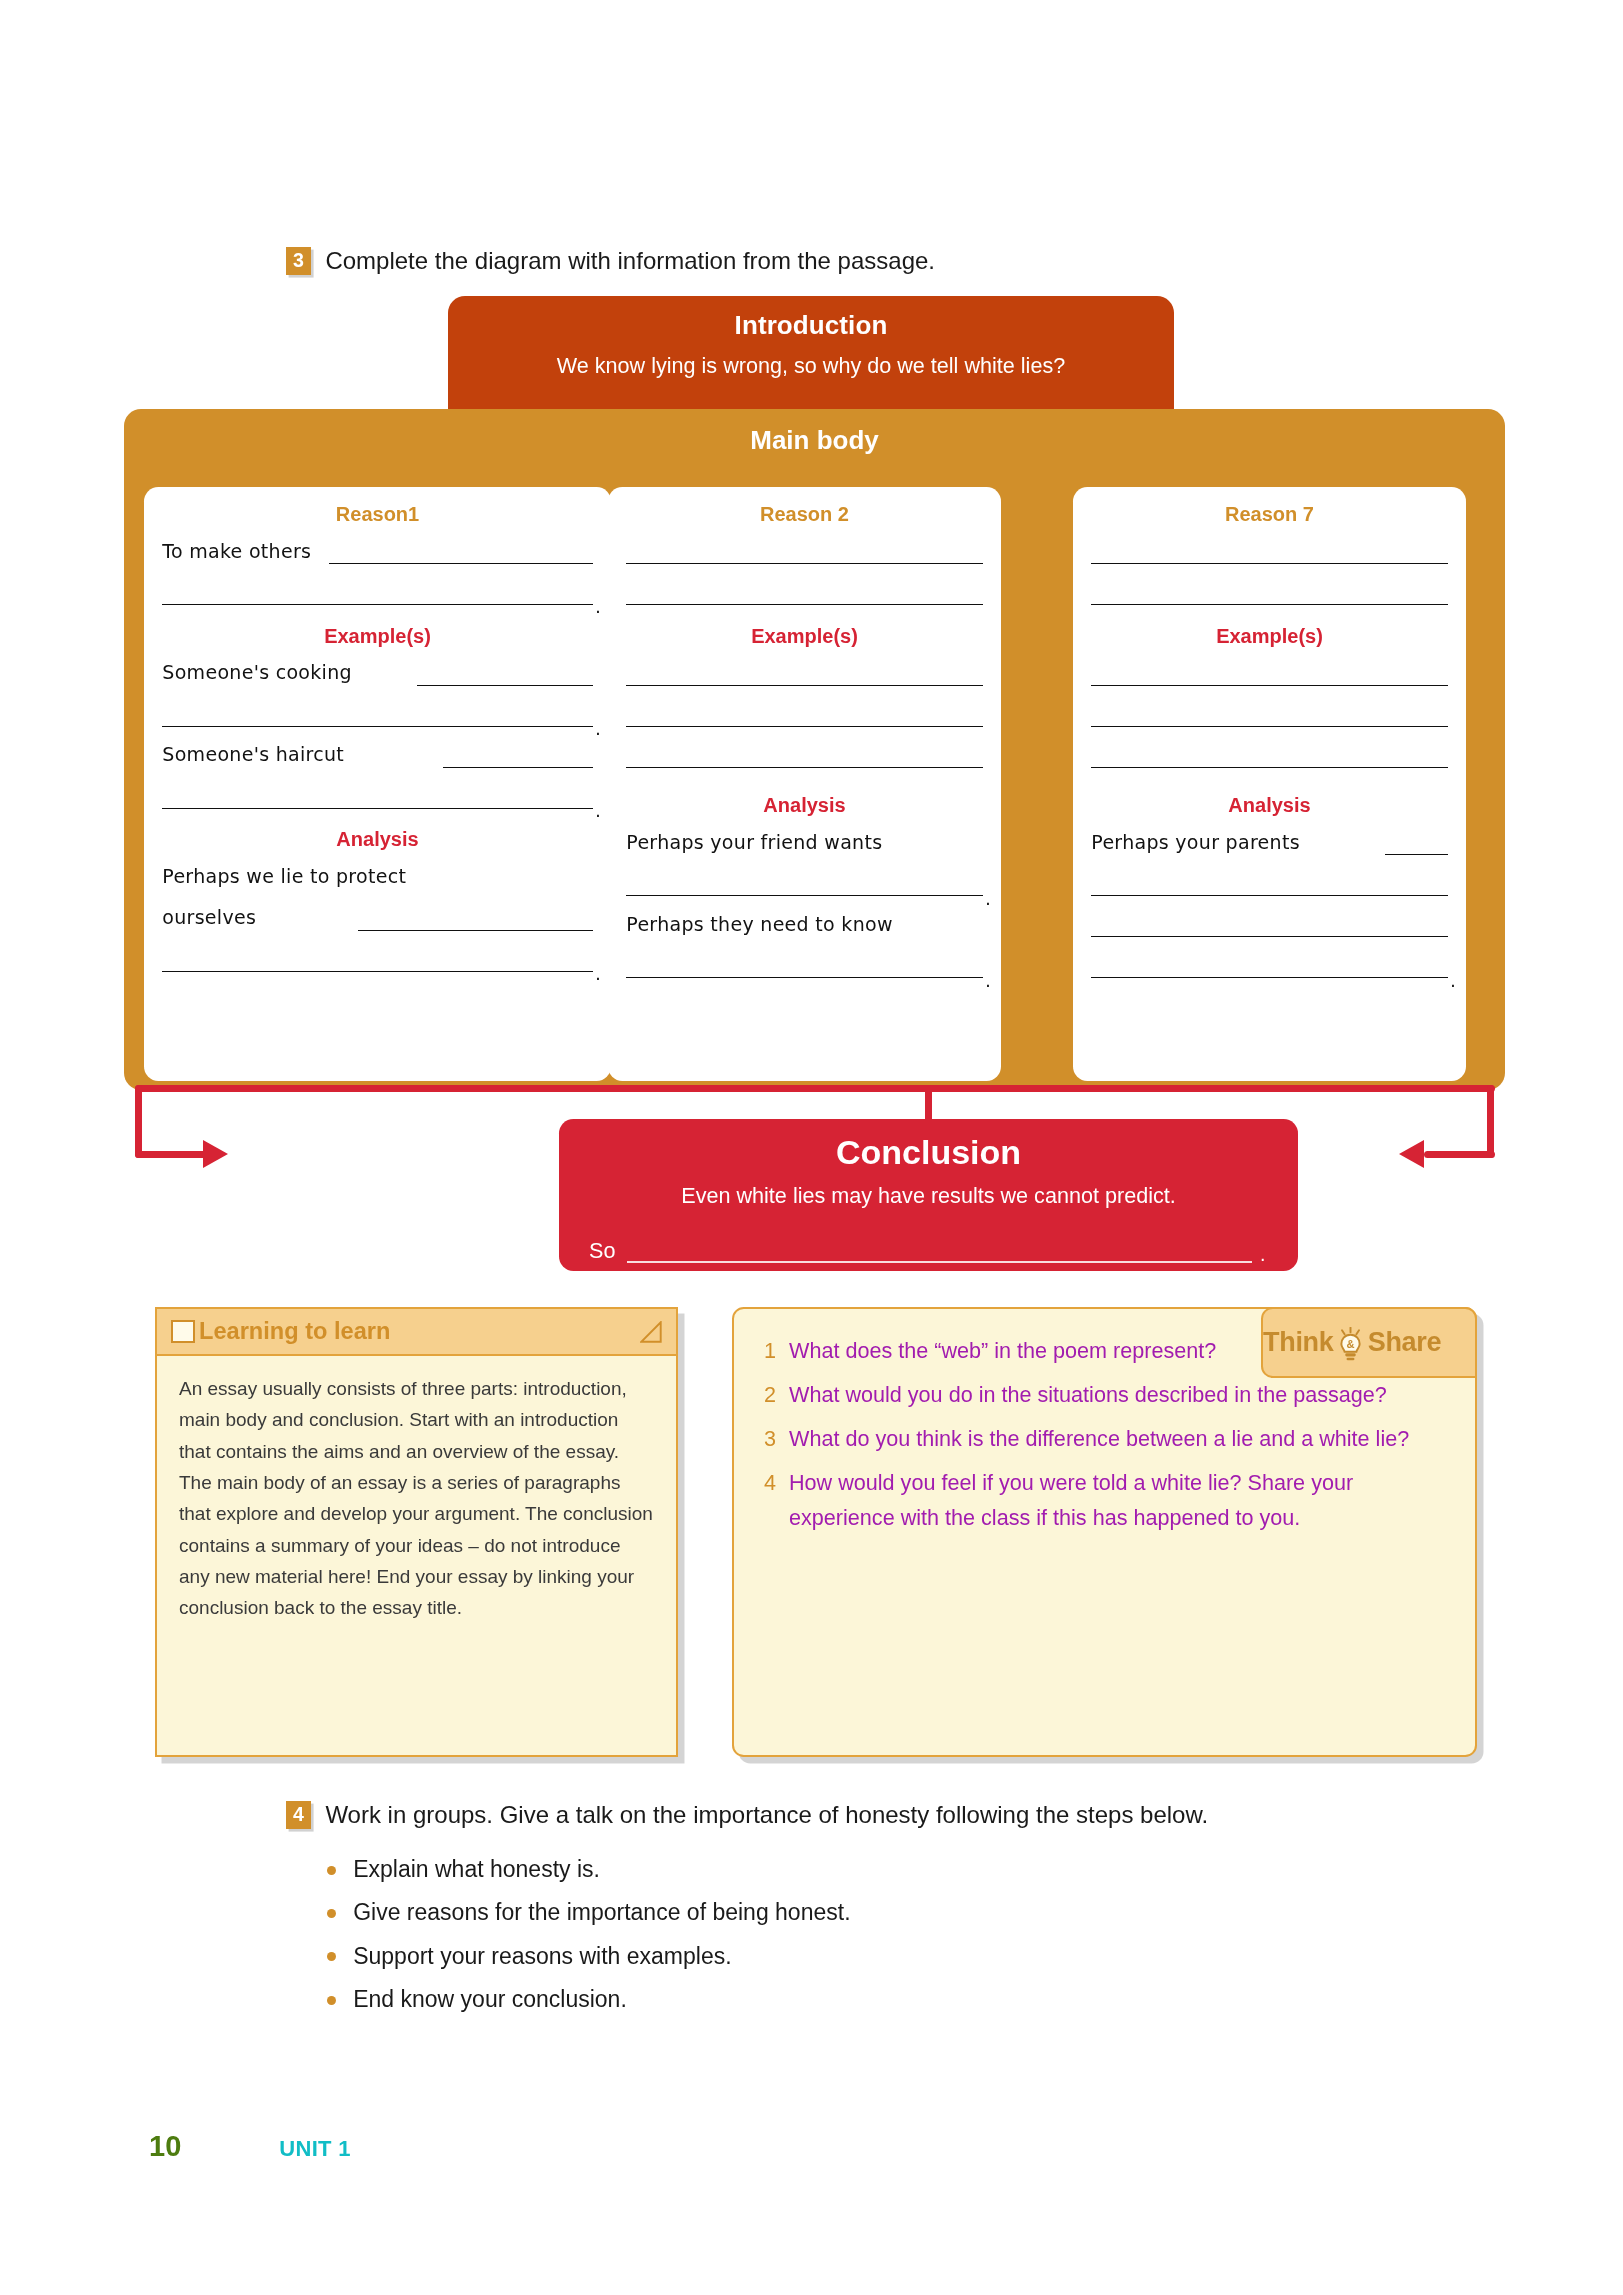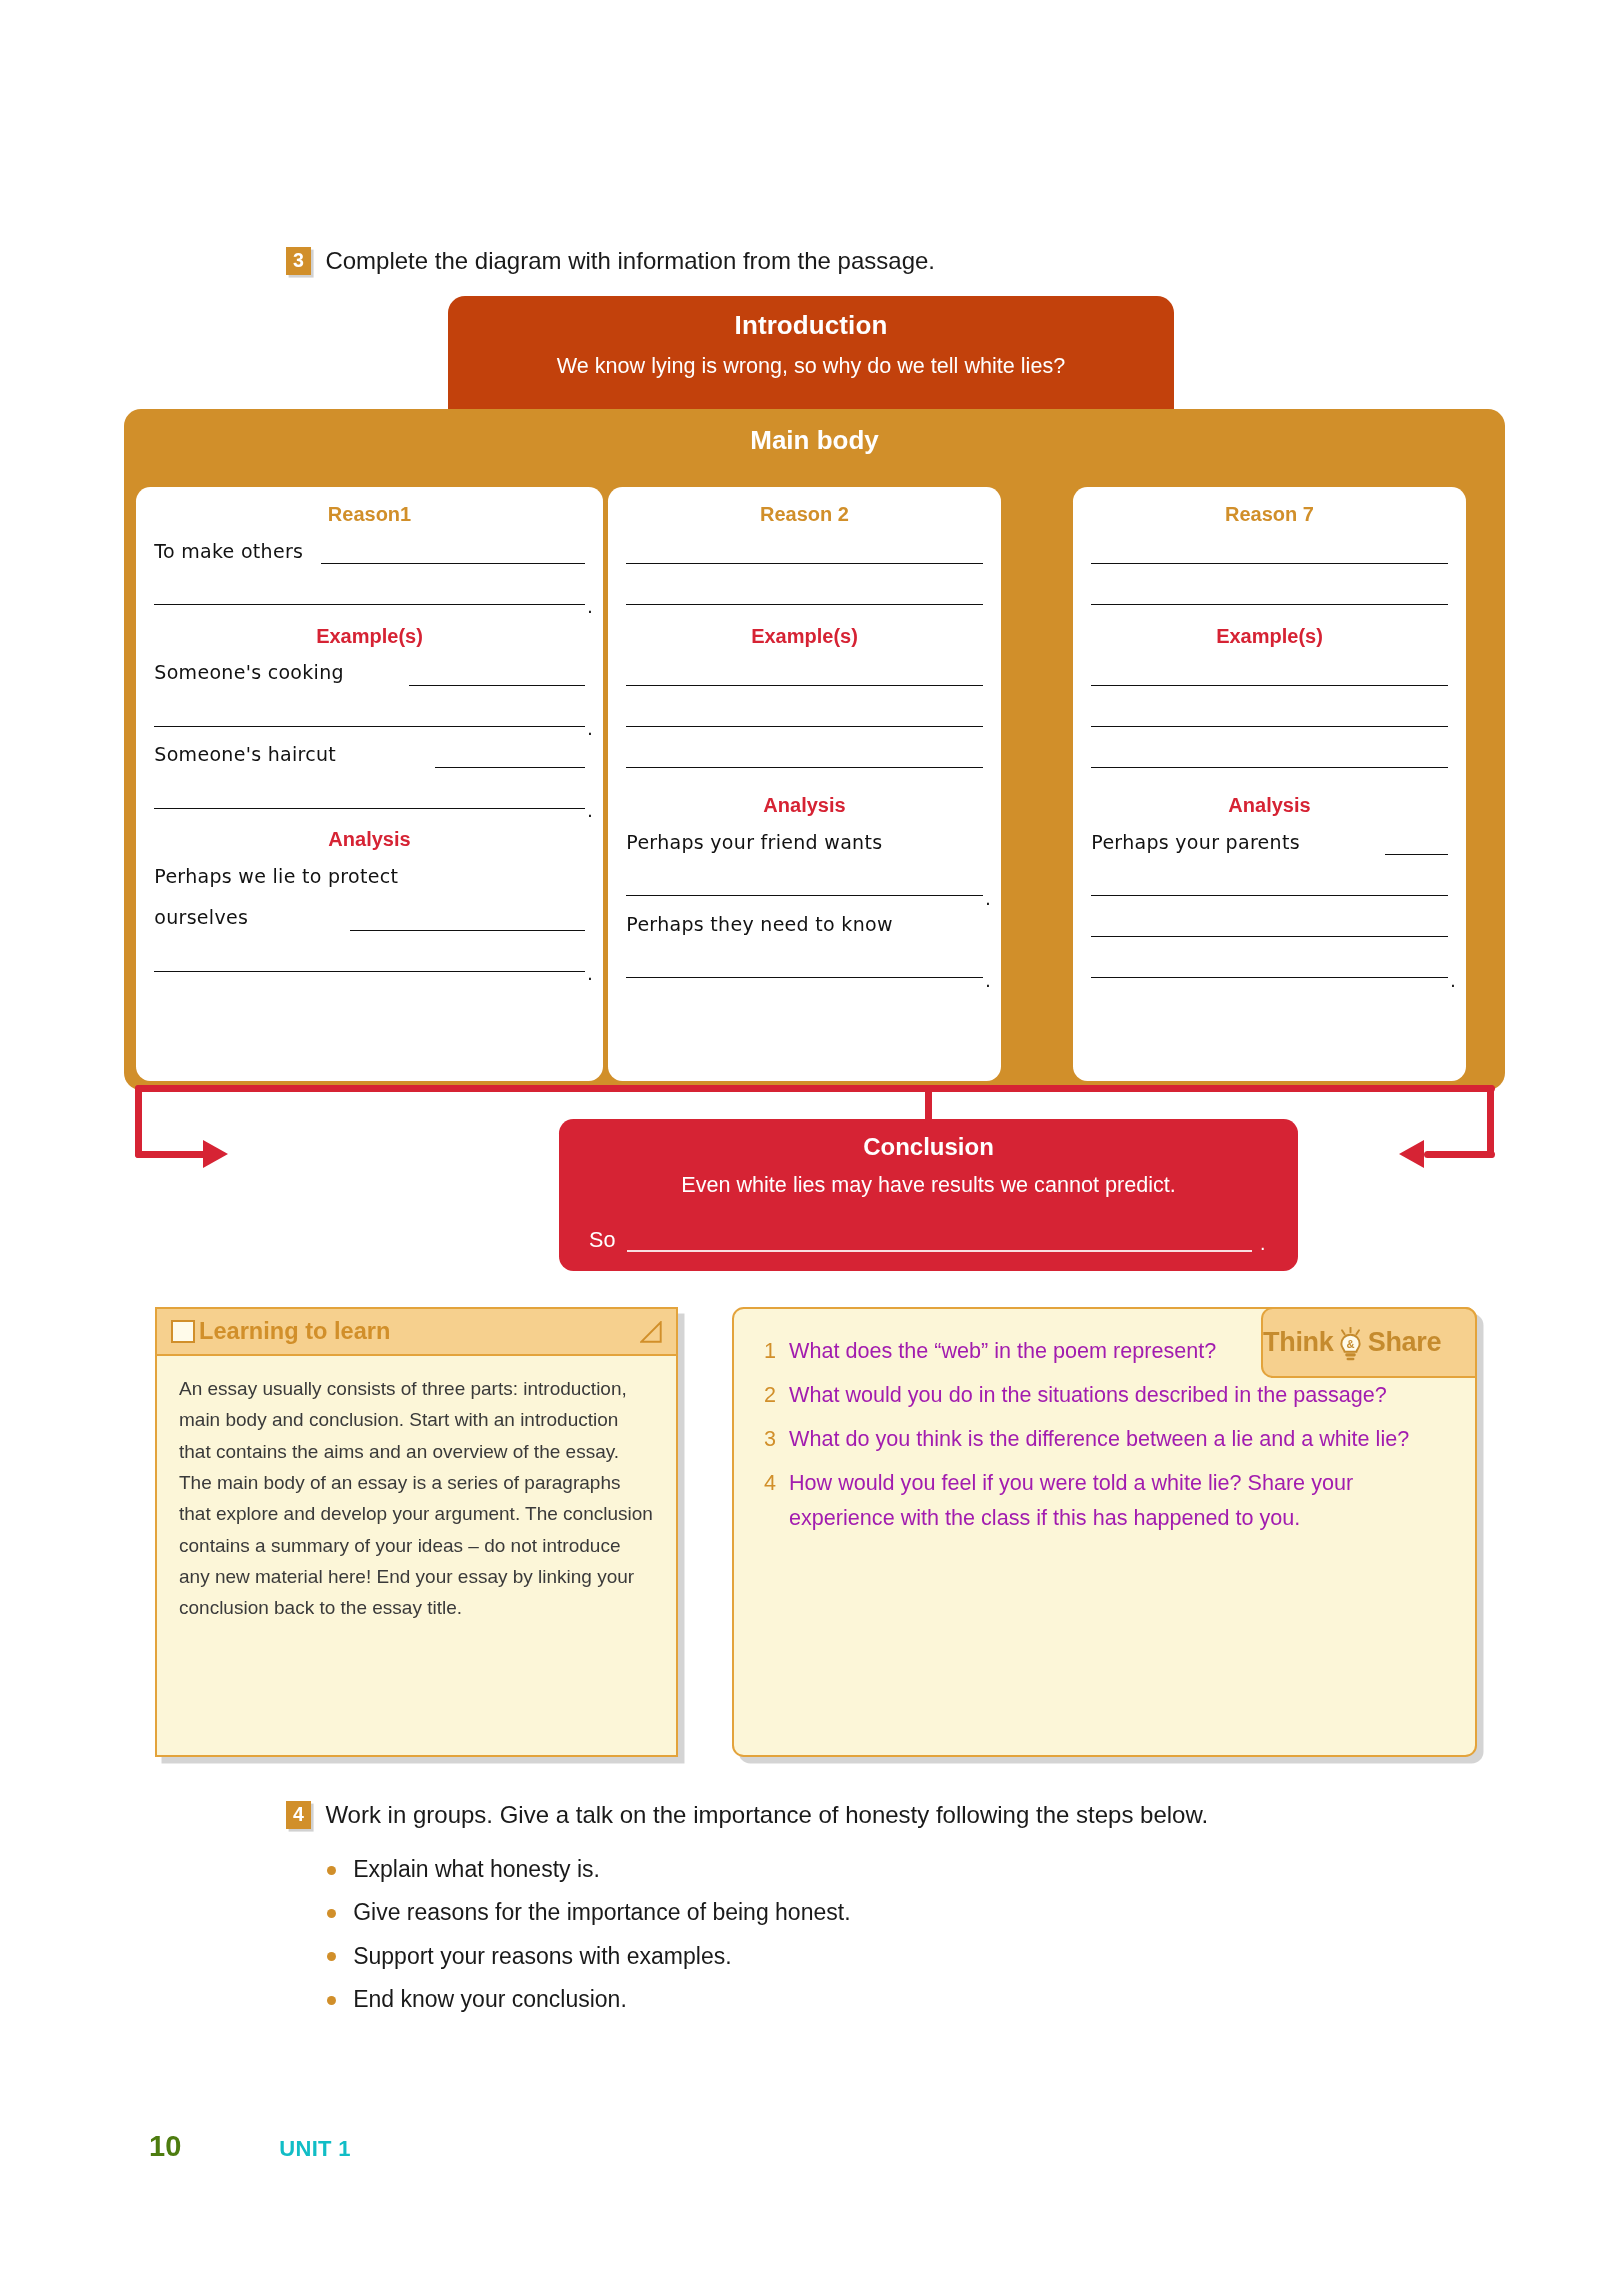--- a/index.html
+++ b/index.html
@@ -39,21 +39,21 @@
   }
   .mainbody-title{
     position:absolute;left:0;top:16.4px;width:100%;text-align:center;
     color:#ffffff;font-size:26px;font-weight:bold;
   }
 
   .card{
     position:absolute;top:191px;height:594px;background:#ffffff;
     border-radius:14.4px;box-sizing:border-box;padding:11.8px 18.3px 0 18.3px;
   }
-  .card-1{left:12px;width:467px;}
+  .card-1{left:20px;width:467px;}
   .card-2{left:484px;width:393px;}
   .card-3{left:949px;width:393px;}
 
   .card-head{text-align:center;font-size:20px;font-weight:bold;margin-top:3.9px;}
   .head-orange{color:#D18F2A;}
   .head-red{color:#D62334;}
 
   
   .hw-row{position:relative;height:41px;}
   .hw-text{
@@ -72,21 +72,21 @@
   .gap-md{height:19.6px;}
 
   
   .conn{position:absolute;background:#D62334;}
   .arrow-head{position:absolute;width:0;height:0;}
 
   .concl-box{
     position:absolute;left:435px;top:823px;width:739px;height:152px;
     background:#D62334;border-radius:14.4px;color:#fff;box-sizing:border-box;padding:14.4px 30px 0 30px;
   }
-  .concl-title{text-align:center;font-size:24px;font-weight:bold;}
+  .concl-title{text-align:center;font-size:34px;font-weight:bold;}
   .concl-sub{text-align:center;font-size:21.6px;margin-top:10.5px;}
   .concl-so{position:relative;margin-top:29px;font-size:21.6px;}
   .concl-so .so-rule{
     position:absolute;left:38px;right:15.7px;bottom:1.3px;height:2px;background:rgba(255,255,255,.85);
   }
   .concl-so .so-dot{position:absolute;right:2.6px;bottom:-2.6px;font-size:19.6px;}
 
   
   .ltl{
     position:absolute;left:155px;top:1307px;width:523px;height:450px;

